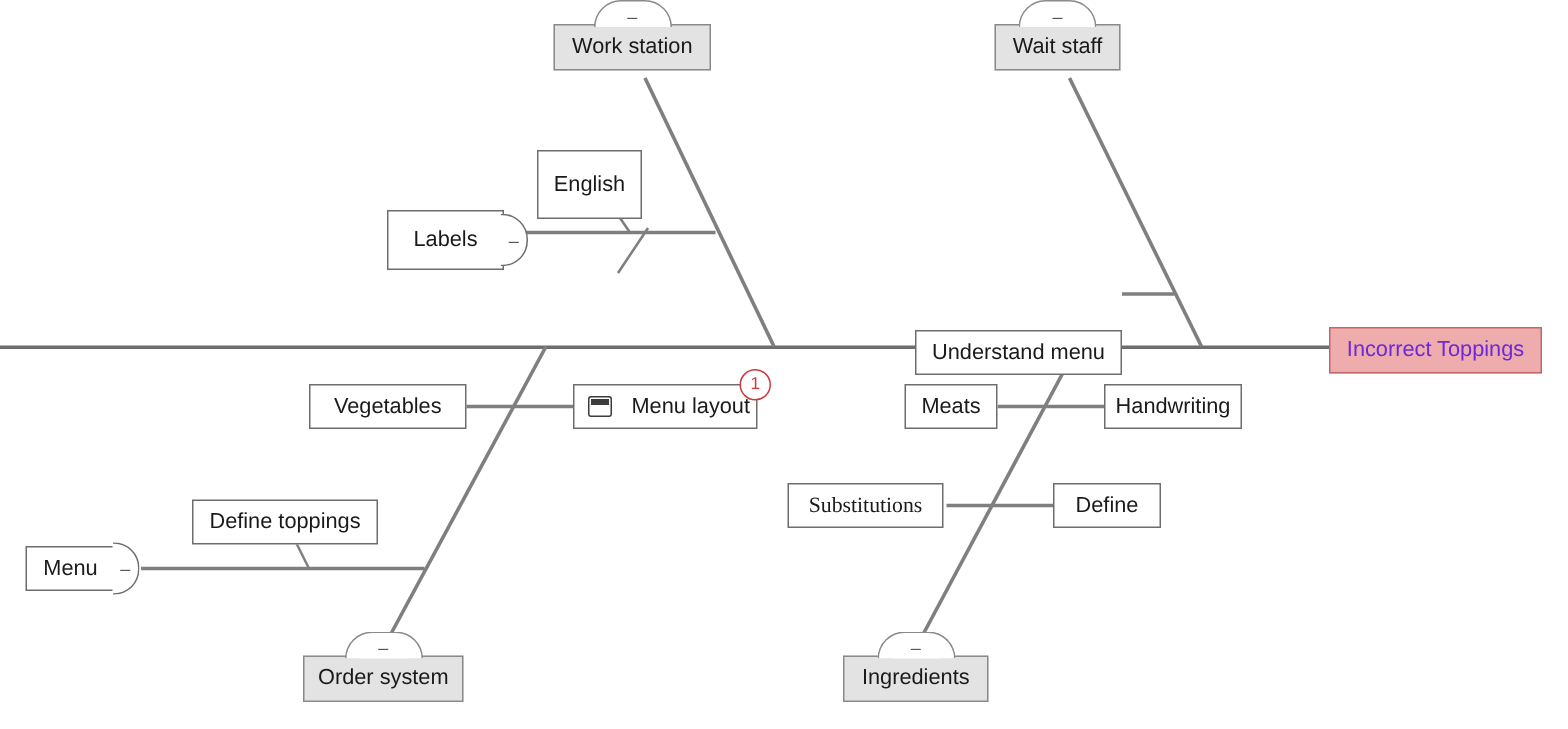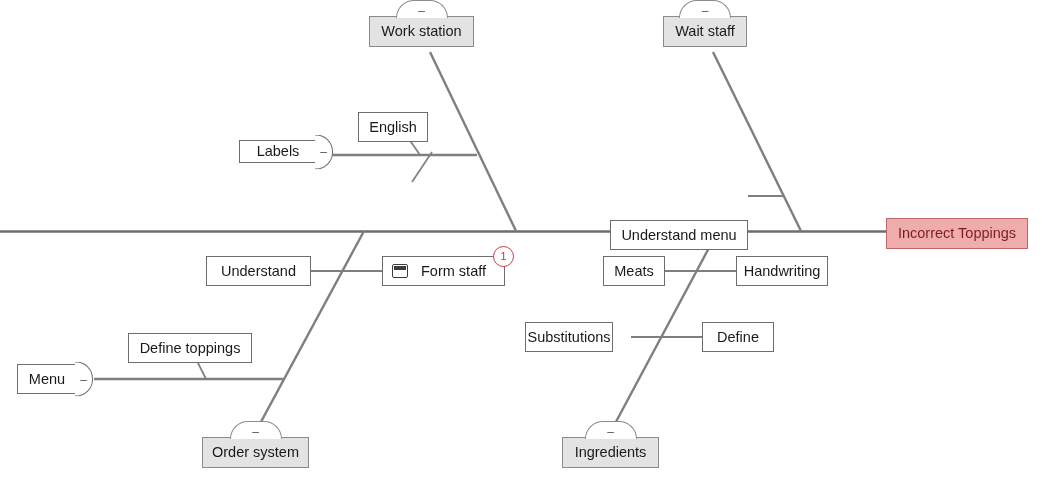--- a/index.html
+++ b/index.html
@@ -38,21 +38,21 @@
     white-space: nowrap;
     z-index: 5;
   }
   .node.cat {
     background: #e3e3e3;
     border-color: #8a8a8a;
   }
   .node.head {
     background: #eeacac;
     border: 1px solid #c06767;
-    color: #7f1d1d;
+    color: #6d28d9;
   }
   .node .lbl {
     padding: 0 16px;
   }
   
   .handle-right {
     position: absolute;
     right: -17px;
     top: 50%;
     transform: translateY(-50%);
@@ -168,28 +168,28 @@
     <span class="lbl">Incorrect Toppings</span>
   </div>
 
   <div class="node cat" style="left:369px; top:16px; width:105px; height:31px;">
     <span class="lbl">Work station</span>
     <span class="handle-top">
       <span>–</span>
     </span>
   </div>
 
-  <div class="node" style="left:239px; top:140px; width:78px; height:23px;">
+  <div class="node" style="left:258px; top:140px; width:78px; height:40px;">
     <span class="lbl">Labels</span>
     <span class="handle-right">
       <span>–</span>
     </span>
   </div>
 
-  <div class="node" style="left:358px; top:112px; width:70px; height:30px;">
+  <div class="node" style="left:358px; top:100px; width:70px; height:46px;">
     <span class="lbl">English</span>
   </div>
 
 
   <div class="node cat" style="left:663px; top:16px; width:84px; height:31px;">
     <span class="lbl">Wait staff</span>
     <span class="handle-top">
       <span>–</span>
     </span>
   </div>
@@ -199,26 +199,26 @@
   </div>
 
   <div class="node cat" style="left:202px; top:437px; width:107px; height:31px;">
     <span class="lbl">Order system</span>
     <span class="handle-top">
       <span>–</span>
     </span>
   </div>
 
   <div class="node" style="left:206px; top:256px; width:105px; height:30px;">
-    <span class="lbl">Understand</span>
+    <span class="lbl">Vegetables</span>
   </div>
 
   <div class="node" style="left:382px; top:256px; width:123px; height:30px; justify-content:flex-start;">
     <span class="note-icon"></span>
-    <span class="lbl">Form staff</span>
+    <span class="lbl">Menu layout</span>
     <span class="badge">1</span>
   </div>
 
   <div class="node" style="left:128px; top:333px; width:124px; height:30px;">
     <span class="lbl">Define toppings</span>
   </div>
 
   <div class="node" style="left:17px; top:364px; width:60px; height:30px;">
     <span class="lbl">Menu</span>
     <span class="handle-right">
@@ -234,21 +234,21 @@
   </div>
 
   <div class="node" style="left:603px; top:256px; width:62px; height:30px;text-align:right;">
     <span class="lbl">Meats</span>
   </div>
 
   <div class="node" style="left:736px; top:256px; width:92px; height:30px;">
     <span class="lbl">Handwriting</span>
   </div>
 
-  <div class="node" style="left:525px; top:322px; width:88px; height:30px;">
+  <div class="node" style="left:525px; top:322px; width:104px; height:30px;font-family:Liberation Serif, serif;">
     <span class="lbl">Substitutions</span>
   </div>
 
   <div class="node" style="left:702px; top:322px; width:72px; height:30px;">
     <span class="lbl">Define</span>
   </div>
 
 </div>
 
 </body></html>

